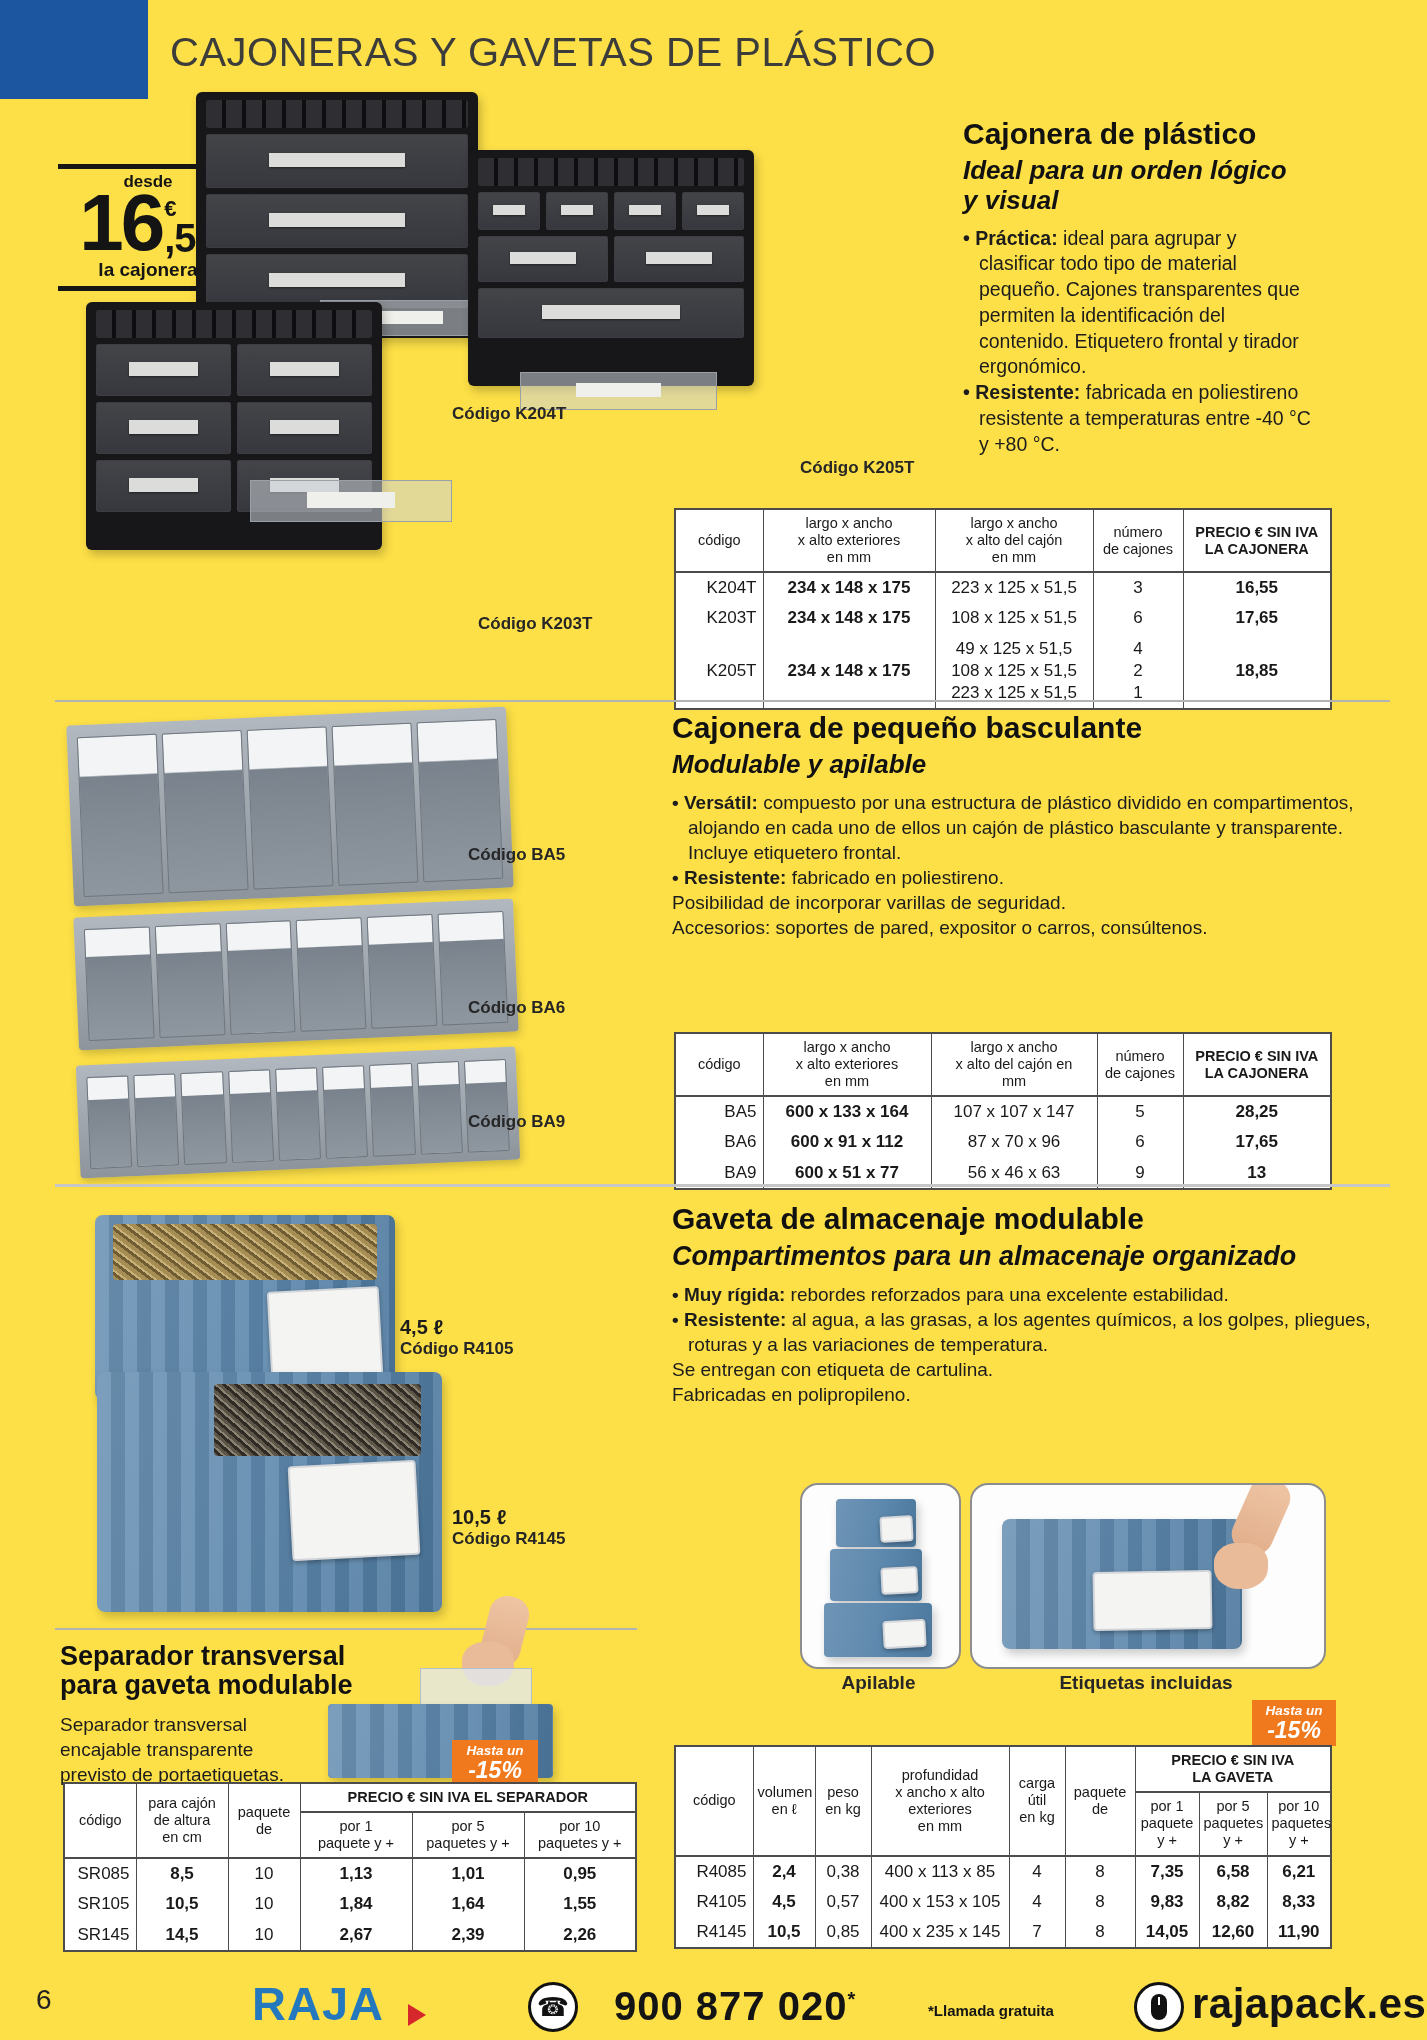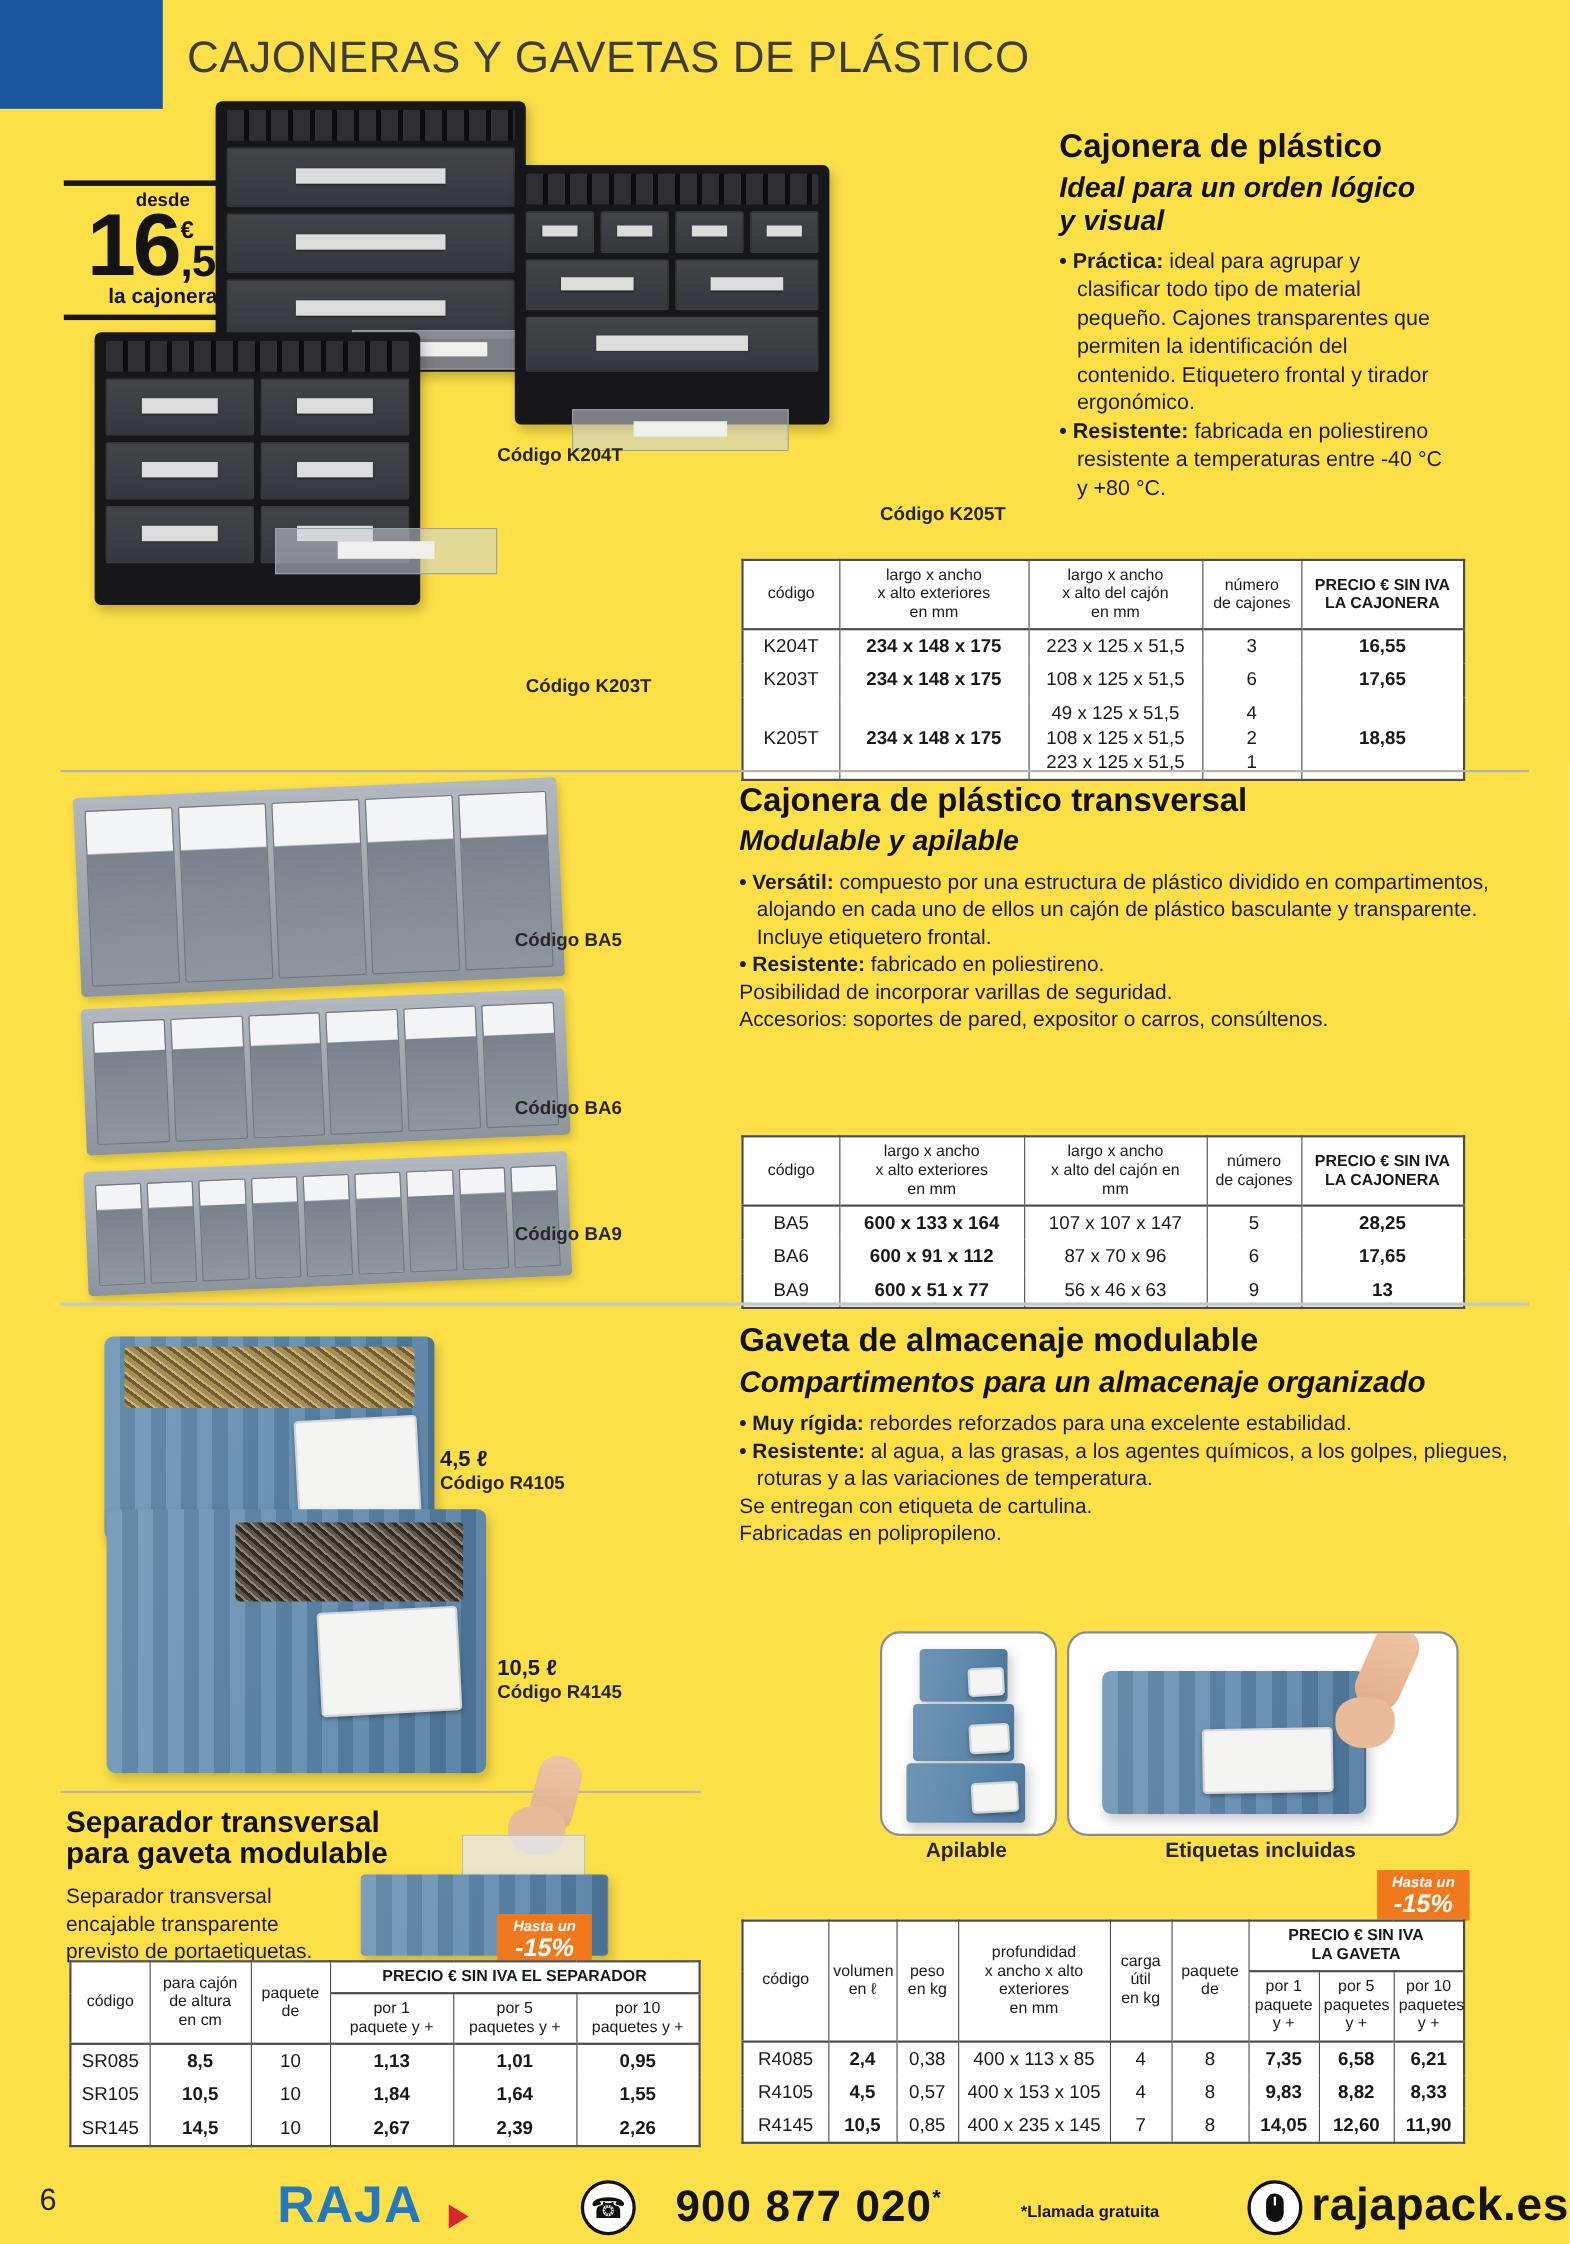--- a/index.html
+++ b/index.html
@@ -37,21 +37,21 @@
   .divider{position:absolute;background:#b3b3b3;}
 
   
   .cat-table{border-collapse:collapse;table-layout:fixed;position:absolute;background:#fff;}
   .cat-table th,.cat-table td{border-left:1px solid #4c4c4c;border-right:1px solid #4c4c4c;
      white-space:pre-line;text-align:center;vertical-align:middle;color:#191919;}
   .cat-table{border:2px solid #4c4c4c;}
   .cat-table thead th{font-weight:normal;font-size:14.5px;line-height:1.18;padding:5px 4px;border-bottom:2px solid #4c4c4c;}
   .cat-table thead th.bold{font-weight:bold;}
   .cat-table tbody td{font-size:17px;padding:4px 6px;line-height:1.3;}
-  .cat-table td.left{text-align:center;}
+  .cat-table td.left{text-align:right;}
   .cat-table td.bold{font-weight:bold;}
 
   
   .promo{position:absolute;background:#f1791d;color:#fff;text-align:center;font-style:italic;padding:3px 5px 4px;}
   .promo .l1{display:block;font-size:13.5px;font-weight:bold;line-height:1.15;}
   .promo .l2{display:block;font-size:23px;font-weight:bold;line-height:1;}
 
   
   .cab{position:absolute;background:#17171a;border-radius:6px;padding:8px 10px 10px;box-shadow:3px 5px 10px rgba(0,0,0,.22);}
   .cab .ridges{height:28px;background:repeating-linear-gradient(90deg,#2f2f33 0 16px,#0e0e10 16px 20px);border-radius:3px;}
@@ -303,21 +303,21 @@
       <div class="bin"></div>
       <div class="bin"></div>
       <div class="bin"></div>
       <div class="bin"></div>
   </div>
   <div class="abs caption" style="left:468px;top:845px;">Código BA5</div>
   <div class="abs caption" style="left:468px;top:998px;">Código BA6</div>
   <div class="abs caption" style="left:468px;top:1112px;">Código BA9</div>
 
   <div class="abs" style="left:672px;top:712px;width:718px;">
-    <div class="h1">Cajonera de plástico transversal</div>
+    <div class="h1">Cajonera de pequeño basculante</div>
     <div class="h2">Modulable y apilable</div>
     <ul class="bullets" style="font-size:19px;">
       <li><span class="b">Versátil:</span> <span>compuesto por una estructura de plástico dividido en compartimentos, alojando en cada uno de ellos un cajón de plástico basculante y transparente. Incluye etiquetero frontal.</span></li>
       <li><span class="b">Resistente:</span> <span>fabricado en poliestireno.</span></li>
     </ul>
     <p class="plain" style="font-size:19px;">Posibilidad de incorporar varillas de seguridad.</p>
     <p class="plain" style="font-size:19px;">Accesorios: soportes de pared, expositor o carros, consúltenos.</p>
   </div>
 
   <table class="cat-table" style="left:674px;top:1032px;width:656px;">

